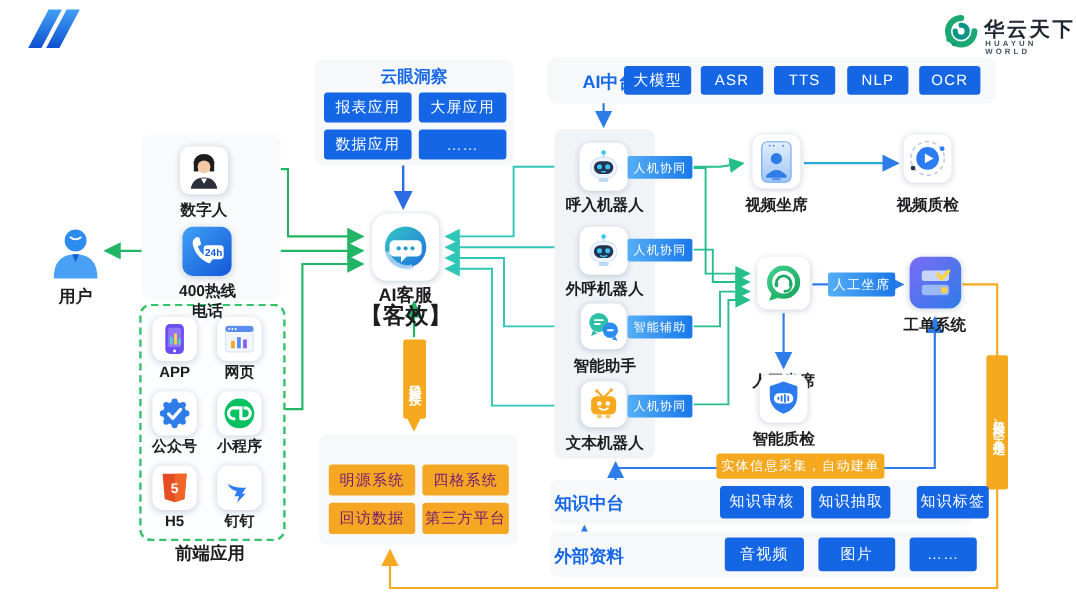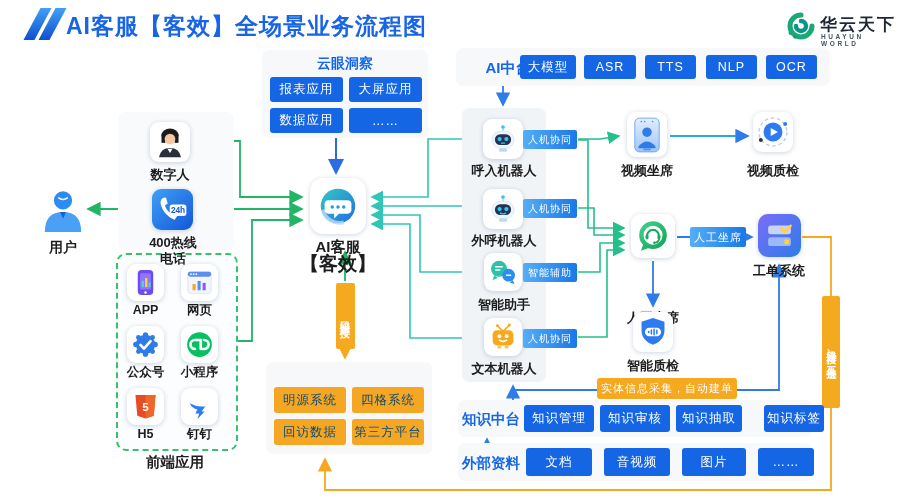--- a/index.html
+++ b/index.html
@@ -4,21 +4,21 @@
 <style>
   html,body{margin:0;padding:0;background:#fff;}
   .canvas{position:relative;width:897px;height:500px;background:#ffffff;overflow:hidden;
           font-family:"Liberation Sans",sans-serif;}
   .abs{position:absolute;}
   .panel{position:absolute;background:#f6f8fa;border-radius:7px;}
   .ptitle{position:absolute;color:#1567e8;font-weight:bold;font-size:14px;text-align:center;}
   .otitle{position:absolute;color:#f5a21b;font-weight:bold;font-size:14px;text-align:center;}
   .chip{position:absolute;background:#1566e4;color:#fff;font-size:12.5px;border-radius:3px;
         display:flex;align-items:center;justify-content:center;letter-spacing:1px;}
-  .chip-o{position:absolute;background:#f5a623;color:#0c4a6e;font-size:12.5px;border-radius:3px;
+  .chip-o{position:absolute;background:#f5a623;color:#701a75;font-size:12.5px;border-radius:3px;
         display:flex;align-items:center;justify-content:center;letter-spacing:1px;}
   .nlabel{position:absolute;color:#1d1d1f;font-weight:bold;font-size:13px;text-align:center;line-height:15px;}
   .tile{position:absolute;background:#fff;border-radius:9px;box-shadow:0 1px 5px rgba(30,64,120,.22);
         display:flex;align-items:center;justify-content:center;}
   .tag{position:absolute;background:linear-gradient(90deg,#54aef6,#1a78e8);color:#fff;font-size:10px;
        border-radius:2px;display:flex;align-items:center;justify-content:center;letter-spacing:1px;}
   .vbadge{position:absolute;background:#f5a91f;color:#fff;border-radius:2px;
           writing-mode:vertical-rl;text-orientation:upright;display:flex;align-items:center;justify-content:center;
           font-size:10.5px;font-weight:bold;letter-spacing:2px;}
   .banner{position:absolute;background:#f6a81e;color:#fff;font-size:11px;border-radius:3px;
@@ -86,21 +86,20 @@
 
     <path d="M578,139 H600 L619,136" stroke="#25c08a" stroke-width="1.6" fill="none" marker-end="url(#ag2)"></path>
     <path d="M578,140 H588 V228 H624" stroke="#25c08a" stroke-width="1.6" fill="none" marker-end="url(#ag2)"></path>
     <path d="M578,208 H594 V235 H624" stroke="#25c08a" stroke-width="1.6" fill="none" marker-end="url(#ag2)"></path>
     <path d="M578,272 H600 V243 H624" stroke="#25c08a" stroke-width="1.6" fill="none" marker-end="url(#ag2)"></path>
     <path d="M578,337 H607 V250 H624" stroke="#25c08a" stroke-width="1.6" fill="none" marker-end="url(#ag2)"></path>
   </svg>
 
   <div class="slash z1" style="left:32px;top:8px;"></div>
   <div class="slash z1" style="left:47px;top:8px;"></div>
-  <div class="title z1">AI客服【客效】全场景业务流程图</div>
 
   <div class="abs z1" style="left:786px;top:11px;">
     <svg width="30" height="30" viewBox="0 0 30 30">
       <path d="M15 4 a11 11 0 1 0 11 11" stroke="#1ba874" stroke-width="5" fill="none" stroke-linecap="round"></path>
       <path d="M15 10 a5 5 0 1 1 -5 5" stroke="#0d9488" stroke-width="4.4" fill="none" stroke-linecap="round"></path>
       <circle cx="4.5" cy="22" r="2" fill="#1ba874"></circle>
         <circle cx="9" cy="26" r="1.6" fill="#0d9488"></circle>
     </svg>
   </div>
   <div class="brand-cn z1">华云天下</div>
@@ -394,25 +393,23 @@
     </svg>
   </div>
   <div class="nlabel z1" style="left:619px;top:358px;width:68px;">智能质检</div>
 
   <div class="banner z1" style="left:597px;top:378px;width:140px;height:21px;">实体信息采集，自动建单</div>
 
   <div class="vbadge z1" style="left:822px;top:296px;width:18px;height:112px;font-size:10px;letter-spacing:1px;">接口对接、工单推送</div>
 
   <div class="panel" style="left:458px;top:400px;width:354px;height:37px;"></div>
   <div class="ptitle z1" style="left:460px;top:410px;width:62px;font-size:14.5px;">知识中台</div>
-  <div class="chip z1" style="left:524px;top:405px;width:70px;height:27px;">知识管理</div>
   <div class="chip z1" style="left:600px;top:405px;width:70px;height:27px;">知识审核</div>
   <div class="chip z1" style="left:676px;top:405px;width:66px;height:27px;">知识抽取</div>
   <div class="chip z1" style="left:748px;top:405px;width:60px;height:27px;margin-left:16px;">知识标签</div>
 
   <div class="panel" style="left:458px;top:443px;width:354px;height:38px;"></div>
   <div class="ptitle z1" style="left:460px;top:454px;width:62px;font-size:14.5px;">外部资料</div>
-  <div class="chip z1" style="left:526px;top:448px;width:66px;height:28px;">文档</div>
   <div class="chip z1" style="left:604px;top:448px;width:66px;height:28px;">音视频</div>
   <div class="chip z1" style="left:682px;top:448px;width:64px;height:28px;">图片</div>
   <div class="chip z1" style="left:758px;top:448px;width:56px;height:28px;">……</div>
 
 </div>
 
 </body></html>

